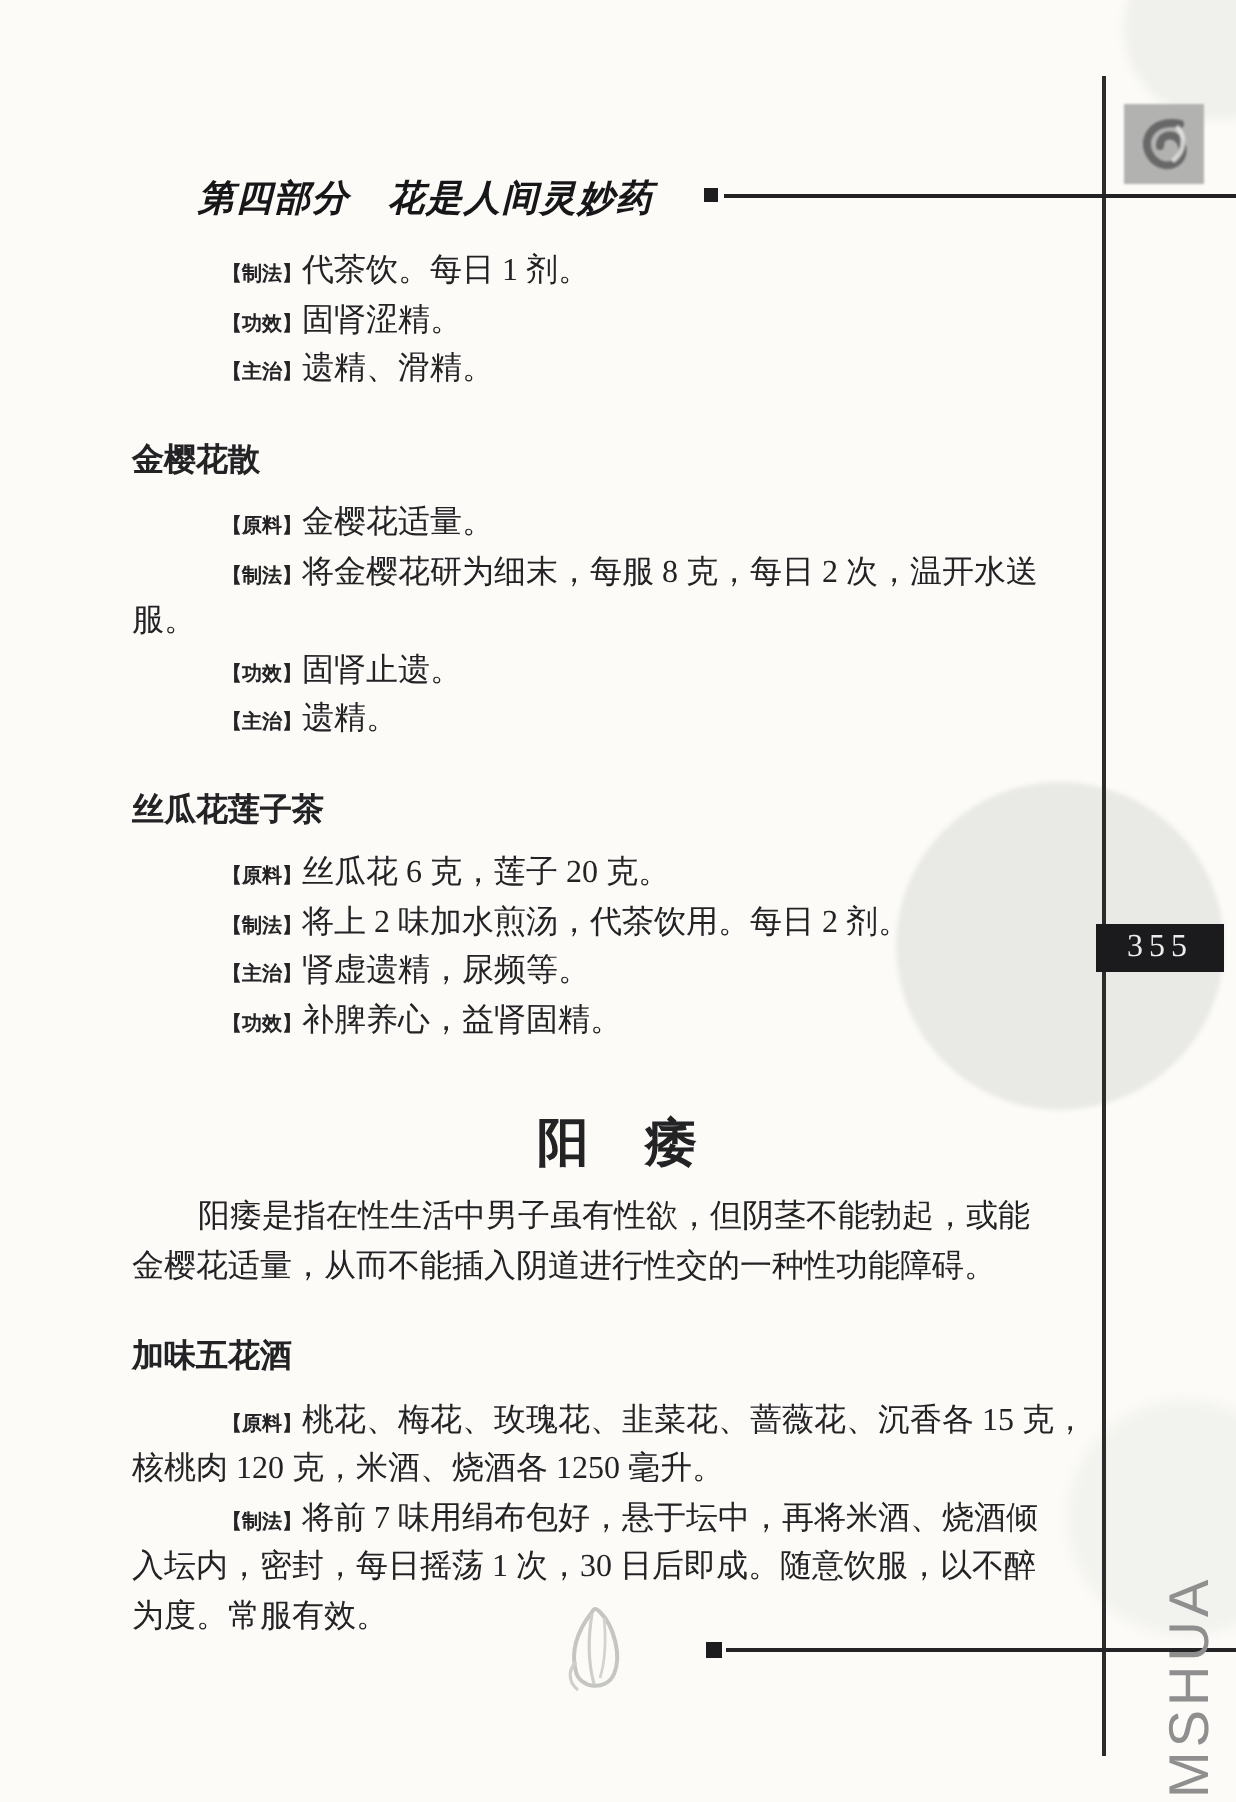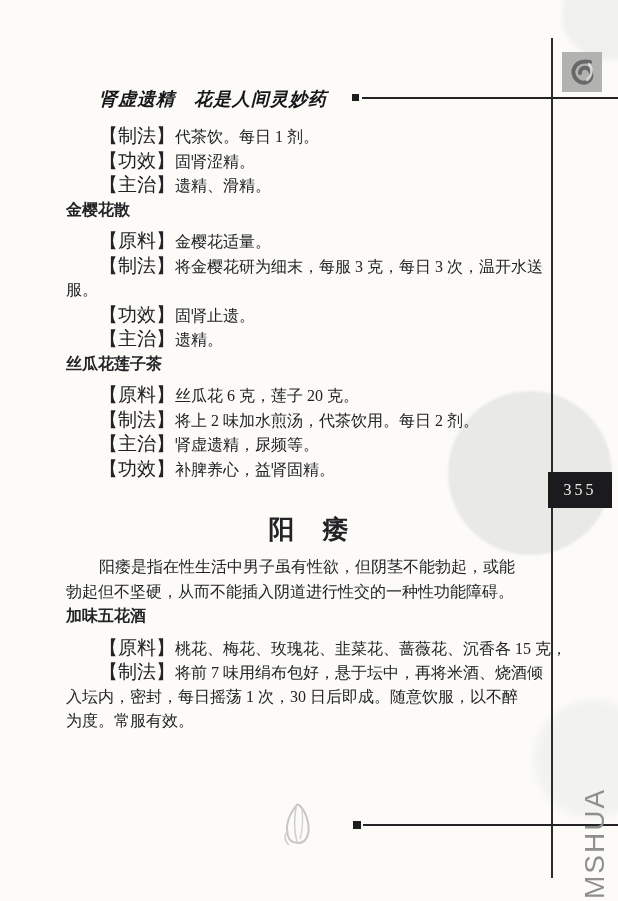--- a/index.html
+++ b/index.html
@@ -31,32 +31,32 @@
 
   
   .corner-box{
     position:absolute;left:562px;top:52px;width:40px;height:40px;
     background:#b2b2b0;filter:blur(.4px);
   }
   .corner-box svg{position:absolute;inset:0;}
 
   
   .pageno{
-    position:absolute;left:548px;top:462px;width:64px;height:36px;
+    position:absolute;left:548px;top:462px;width:64px;height:24px;
     background:#1b1b1d;color:#ececea;
     font-size:16px;letter-spacing:3px;
-    display:flex;align-items:center;justify-content:center;margin-top:10px;
+    display:flex;align-items:center;justify-content:center;
   }
 
   
   .content{position:absolute;left:66px;top:124px;width:486px;font-size:16px;line-height:24.5px;z-index:2;}
   .line{white-space:nowrap;height:24.5px;}
   .para .line.first{text-indent:33px;}
-  .label{font-weight:400;font-family:"Liberation Sans","DejaVu Sans",sans-serif;font-size:19px;}
-  .heading{margin-bottom:7px;font-weight:700;
+  .label{font-weight:700;font-family:"Liberation Sans","DejaVu Sans",sans-serif;font-size:10px;margin-left:12px;}
+  .heading{margin-top:21px;margin-bottom:7px;font-weight:700;
     font-family:"Liberation Sans","DejaVu Sans",sans-serif;font-size:16px;}
   .title{margin-top:30px;margin-bottom:8px;text-align:center;
     font-weight:700;font-size:26px;line-height:36px;letter-spacing:1px;
     font-family:"Liberation Sans","DejaVu Sans",sans-serif;}
   .title .line{height:36px;}
 
   
   .footer-rule{position:absolute;left:363px;top:824px;width:255px;height:2px;background:#242426;}
   .footer-bullet{position:absolute;left:353px;top:821px;width:8px;height:8px;background:#1d1d1f;}
   .flower{position:absolute;left:276px;top:801px;width:42px;height:50px;opacity:.8;}
@@ -75,21 +75,21 @@
 <div class="page">
 
   <div class="circle top-right"></div>
   <div class="circle big"></div>
   <div class="circle bottom-right"></div>
 
   <div class="vrule"></div>
   <div class="header-bullet"></div>
   <div class="header-rule"></div>
 
-  <div class="header-text">肾虚遗精　花是人间灵妙药</div>
+  <div class="header-text">第四部分　花是人间灵妙药</div>
 
   <div class="corner-box">
     <svg viewBox="0 0 40 40">
       <path d="M28 10 C 13 7, 7 20, 15 28 C 22 34, 31 29, 29 21 C 27 14, 18 14, 18 21" fill="none" stroke="#5a5a5d" stroke-width="4" stroke-linecap="round" opacity="0.85"></path>
       <path d="M27 12 C 31 17, 30 24, 25 28" fill="none" stroke="#e8e8e6" stroke-width="2.5" stroke-linecap="round" opacity="0.8"></path>
     </svg>
   </div>
 
   <div class="pageno">
     <span>355</span>
@@ -105,21 +105,21 @@
       <div class="block para">
         <div class="line first"><span class="label">【主治】</span><span>遗精、滑精。</span></div>
       </div>
       <div class="block heading">
         <div class="line">金樱花散</div>
       </div>
       <div class="block para">
         <div class="line first"><span class="label">【原料】</span><span>金樱花适量。</span></div>
       </div>
       <div class="block para">
-        <div class="line first"><span class="label">【制法】</span><span>将金樱花研为细末，每服 3 克，每日 3 次，温开水送</span></div>
+        <div class="line first"><span class="label">【制法】</span><span>将金樱花研为细末，每服 8 克，每日 2 次，温开水送</span></div>
         <div class="line">服。</div>
       </div>
       <div class="block para">
         <div class="line first"><span class="label">【功效】</span><span>固肾止遗。</span></div>
       </div>
       <div class="block para">
         <div class="line first"><span class="label">【主治】</span><span>遗精。</span></div>
       </div>
       <div class="block heading">
         <div class="line">丝瓜花莲子茶</div>
@@ -134,27 +134,28 @@
         <div class="line first"><span class="label">【主治】</span><span>肾虚遗精，尿频等。</span></div>
       </div>
       <div class="block para">
         <div class="line first"><span class="label">【功效】</span><span>补脾养心，益肾固精。</span></div>
       </div>
       <div class="block title">
         <div class="line">阳　痿</div>
       </div>
       <div class="block para">
         <div class="line first">阳痿是指在性生活中男子虽有性欲，但阴茎不能勃起，或能</div>
-        <div class="line">勃起但不坚硬，从而不能插入阴道进行性交的一种性功能障碍。</div>
+        <div class="line">金樱花适量，从而不能插入阴道进行性交的一种性功能障碍。</div>
       </div>
       <div class="block heading">
         <div class="line">加味五花酒</div>
       </div>
       <div class="block para">
         <div class="line first"><span class="label">【原料】</span><span>桃花、梅花、玫瑰花、韭菜花、蔷薇花、沉香各 15 克，</span></div>
+        <div class="line">核桃肉 120 克，米酒、烧酒各 1250 毫升。</div>
       </div>
       <div class="block para">
         <div class="line first"><span class="label">【制法】</span><span>将前 7 味用绢布包好，悬于坛中，再将米酒、烧酒倾</span></div>
         <div class="line">入坛内，密封，每日摇荡 1 次，30 日后即成。随意饮服，以不醉</div>
         <div class="line">为度。常服有效。</div>
       </div>
     </div>
 
   <div class="flower">
     <svg viewBox="0 0 42 50">

